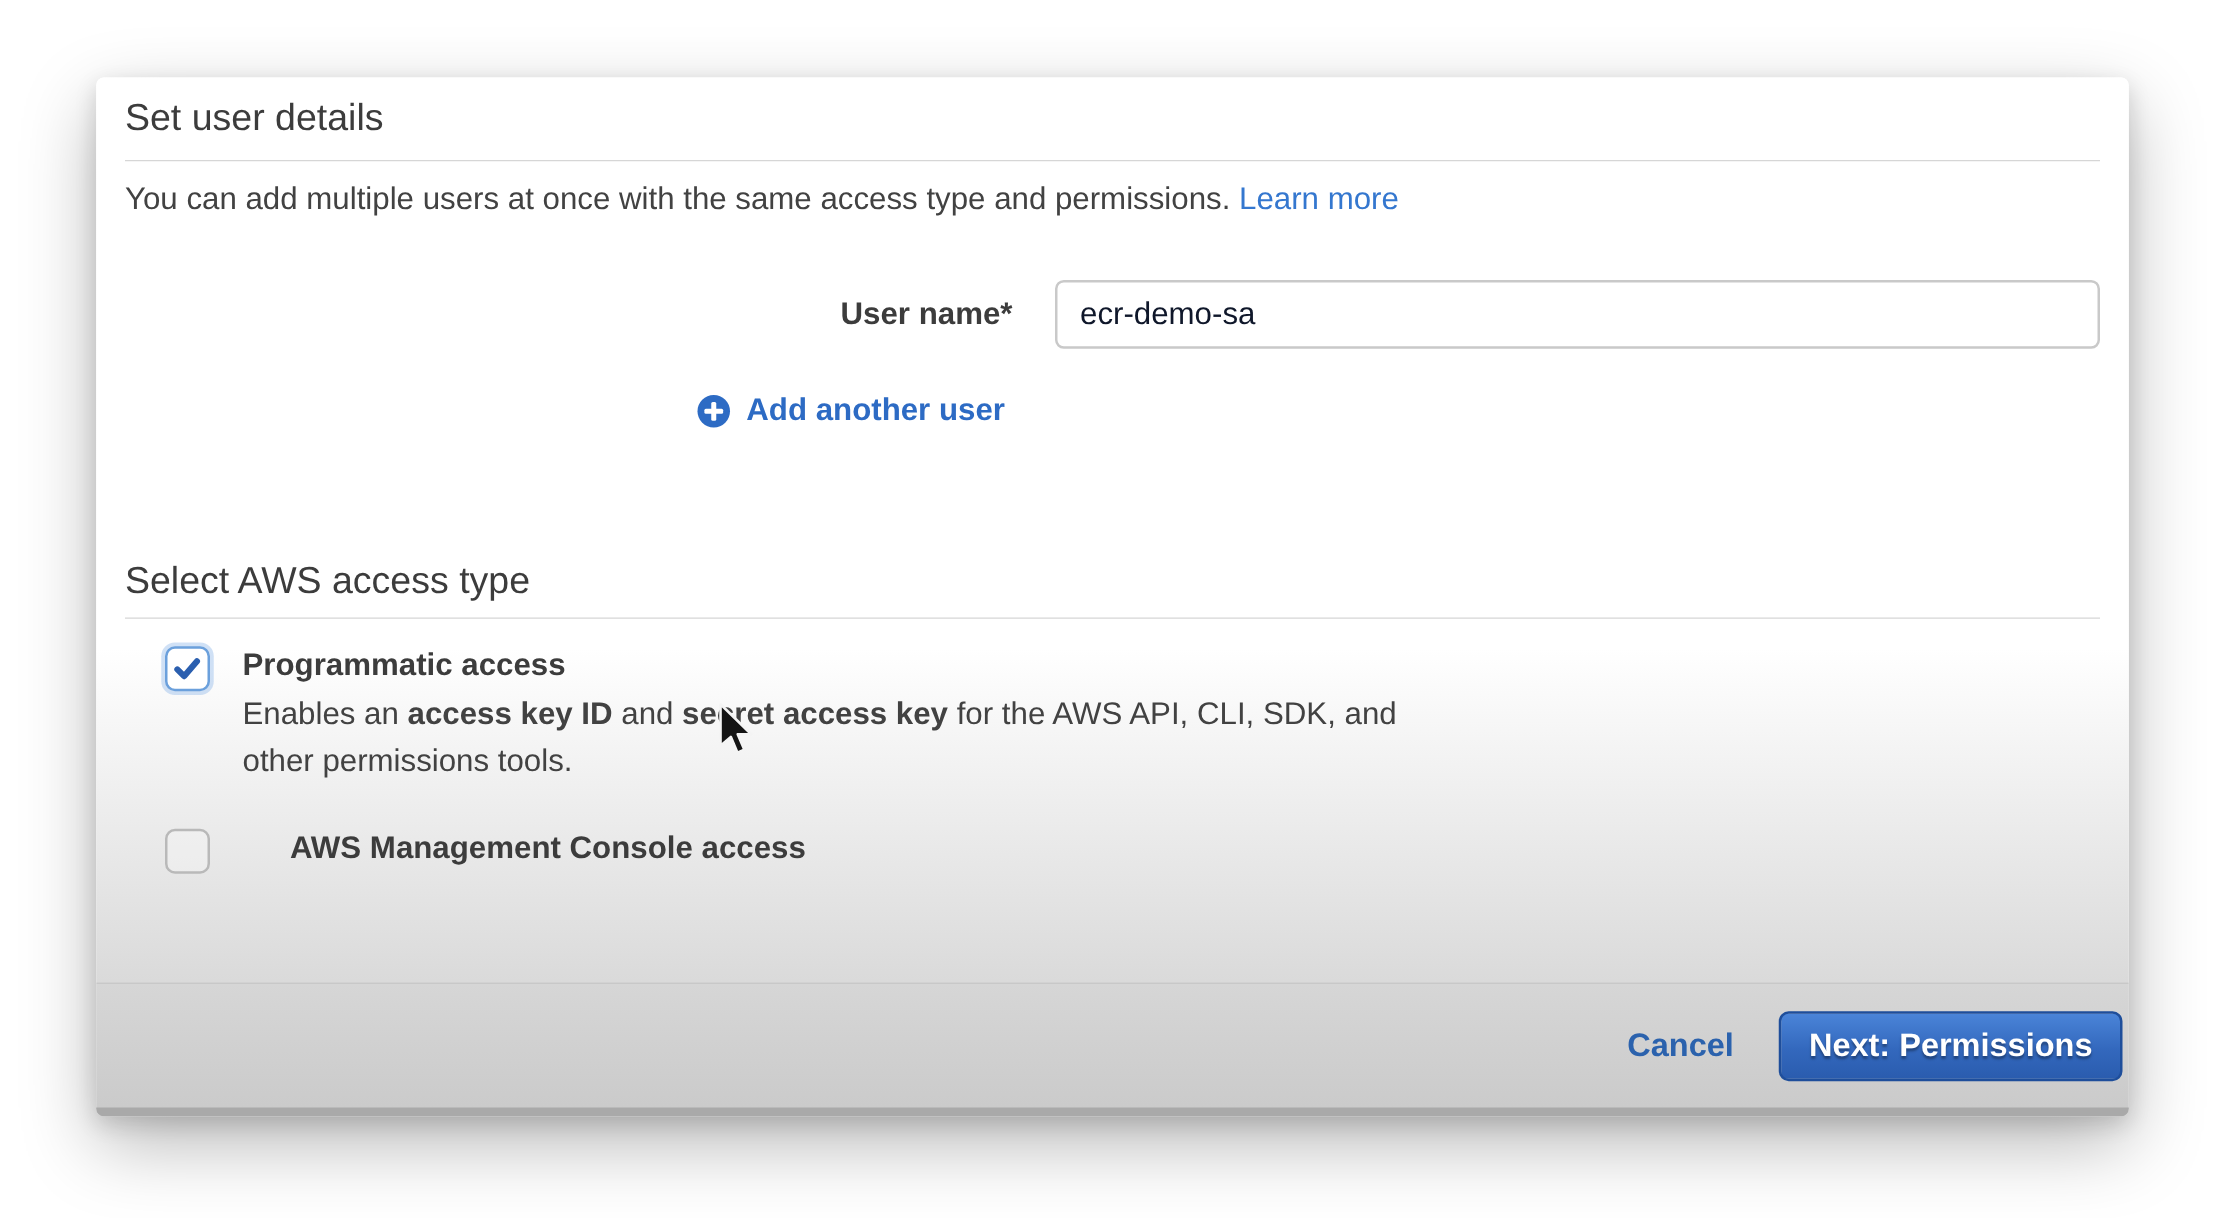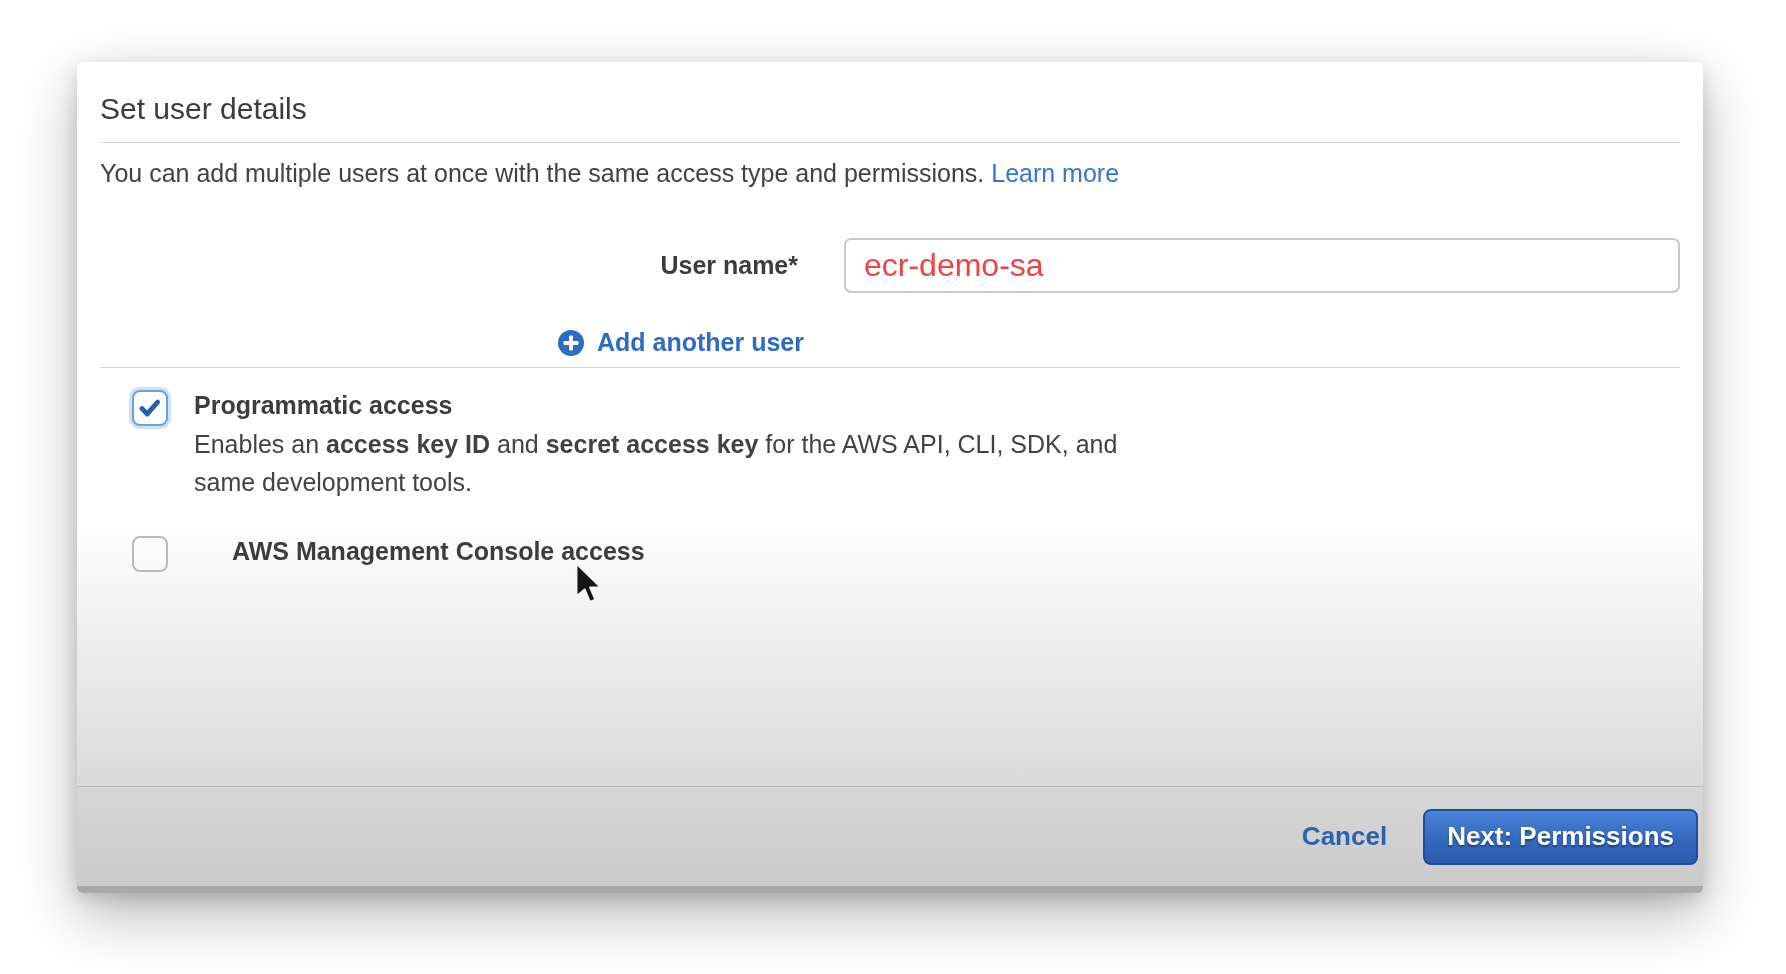--- a/index.html
+++ b/index.html
@@ -18,21 +18,21 @@
     width: 1626px;
     height: 831px;
     background: linear-gradient(180deg, #ffffff 0%, #ffffff 55%, #dadada 87%, #d8d8d8 100%);
     border-radius: 6px;
     box-shadow: 0 22px 60px rgba(0,0,0,0.28), 0 6px 18px rgba(0,0,0,0.14);
   }
   .card-inner { padding: 0 23px; position: relative; }
 
   .section-title {
     margin: 0;
-    padding-top: 28px;
+    padding-top: 14px;
     font-size: 30px;
     font-weight: 400;
     color: #3c3c3c;
     line-height: 38px;
   }
   .divider {
     border: none;
     border-top: 1px solid #d6d6d6;
     margin: 14px 0 0 0;
   }
@@ -50,29 +50,29 @@
   .form-row { display: flex; align-items: center; margin-top: 47px; justify-content: flex-end; }
   .field-label {
     width: 423px;
     flex: none;
     text-align: right;
     font-size: 25px;
     font-weight: bold;
     color: #3c3c3c;
   }
   .user-name-input {
-    margin-left: 46px;
+    margin-left: 34px;
     width: 836px;
     height: 55px;
     box-sizing: border-box;
     border: 2px solid #c9c9c9;
     border-radius: 7px;
     padding: 0 18px;
-    font-size: 32px;
-    color: #ef4444;
+    font-size: 25px;
+    color: #0f172a;
     font-family: inherit;
     background: #ffffff;
     outline: none;
   }
 
   .add-row {
     margin-left: 457px;
     margin-top: 35px;
     display: flex;
     align-items: center;
@@ -197,38 +197,39 @@
       <a class="link-bold" style="display:flex;align-items:center;gap:12px;justify-content:center;">
         <svg class="plus-icon" viewBox="0 0 28 28">
           <circle cx="14" cy="14" r="13" fill="#2d6bc4"></circle>
           <rect x="12" y="6.5" width="4" height="15" rx="1.2" fill="#ffffff"></rect>
           <rect x="6.5" y="12" width="15" height="4" rx="1.2" fill="#ffffff"></rect>
         </svg>
         <span>Add another user</span>
       </a>
     </div>
 
+    <h1 class="section-title section2-title">Select AWS access type</h1>
     <hr class="divider second">
 
 
     <div class="access-row">
 
       <div class="options">
 
         <div class="option">
           <div class="checkbox checked">
             <svg width="26" height="26" viewBox="0 0 24 24">
               <path d="M4.5 12.5 L9.5 17.5 L19 6.5" fill="none" stroke="#2b5faf" stroke-width="4.5" stroke-linecap="round" stroke-linejoin="round"></path>
             </svg>
           </div>
           <div class="option-text">
             <div class="option-title">Programmatic access</div>
             <div class="option-desc">
               <span>Enables an </span><b>access key ID</b><span> and </span><b>secret access key</b><span> for the AWS API, CLI, SDK, and</span><br>
-              <span>same development tools.</span>
+              <span>other permissions tools.</span>
             </div>
           </div>
         </div>
 
         <div class="option">
           <div class="checkbox unchecked"></div>
           <div class="option-text">
             <div class="option-title">AWS Management Console access</div>
           </div>
         </div>

